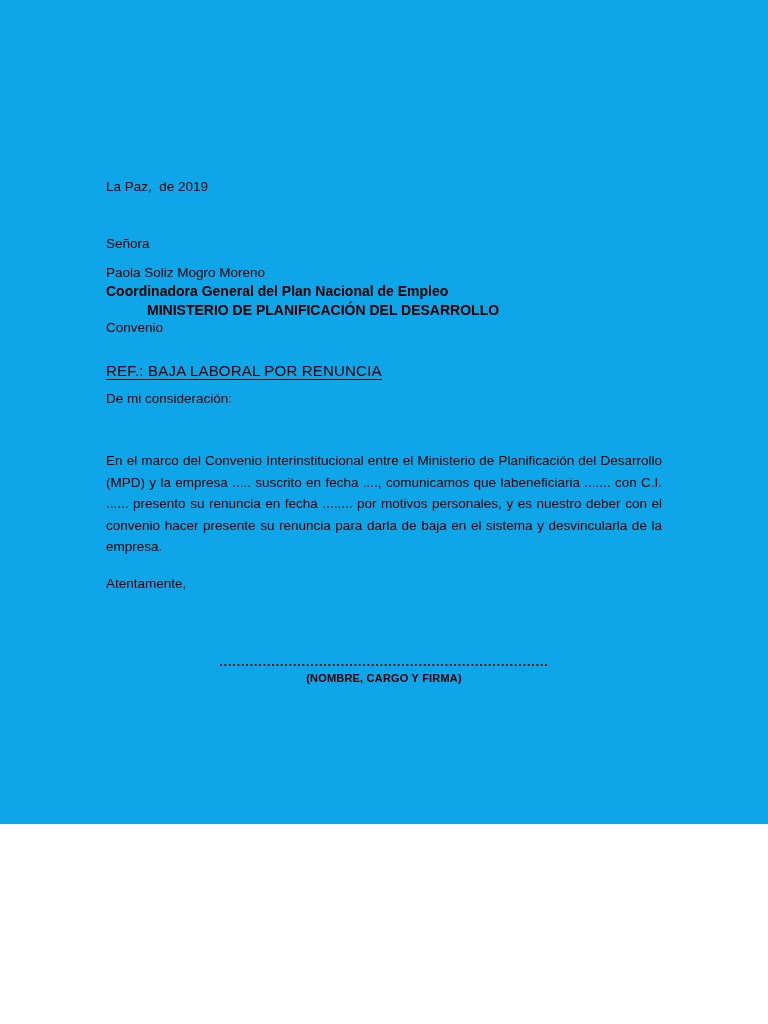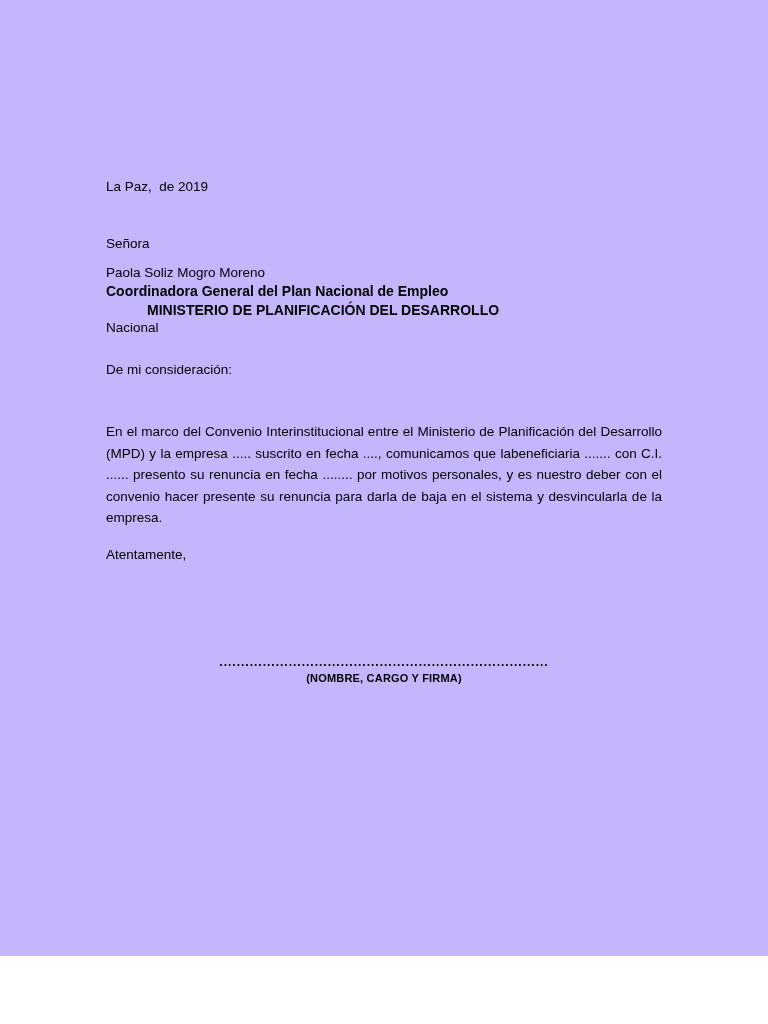--- a/index.html
+++ b/index.html
@@ -3,22 +3,22 @@
 <meta charset="utf-8">
 <style>
   html, body {
     margin: 0;
     padding: 0;
     background: #ffffff;
   }
   .page {
     position: relative;
     width: 768px;
-    height: 956px;
-    background: #c4b5fd;
+    height: 824px;
+    background: #0ea5e9;
     color: #000000;
     font-family: "Liberation Sans", "DejaVu Sans", sans-serif;
     box-sizing: border-box;
     overflow: hidden;
   }
   .content {
     position: absolute;
     left: 106px;
     right: 106px;
     top: 178px;
@@ -89,22 +89,23 @@
     <div class="line date-line">La Paz,  de 2019</div>
 
     <div class="line salutation">Señora</div>
 
     <div class="line recipient-name">Paola Soliz Mogro Moreno</div>
 
     <div class="line recipient-title">Coordinadora General del Plan Nacional de Empleo</div>
 
     <div class="line recipient-org">MINISTERIO DE PLANIFICACIÓN DEL DESARROLLO</div>
 
-    <div class="line presente">Nacional</div>
+    <div class="line presente">Convenio</div>
 
+    <div class="reference">REF.: BAJA LABORAL POR RENUNCIA</div>
 
     <div class="line greeting">De mi consideración:</div>
 
     <div class="body-paragraph">En el marco del Convenio Interinstitucional entre el Ministerio de Planificación del Desarrollo (MPD) y la empresa ..... suscrito en fecha ...., comunicamos que labeneficiaria ....... con C.I. ...... presento su renuncia en fecha ........ por motivos personales, y es nuestro deber con el convenio hacer presente su renuncia para darla de baja en el sistema y desvincularla de la empresa.</div>
 
     <div class="line closing">Atentamente,</div>
 
   </div>
 
   <div class="signature-block">

